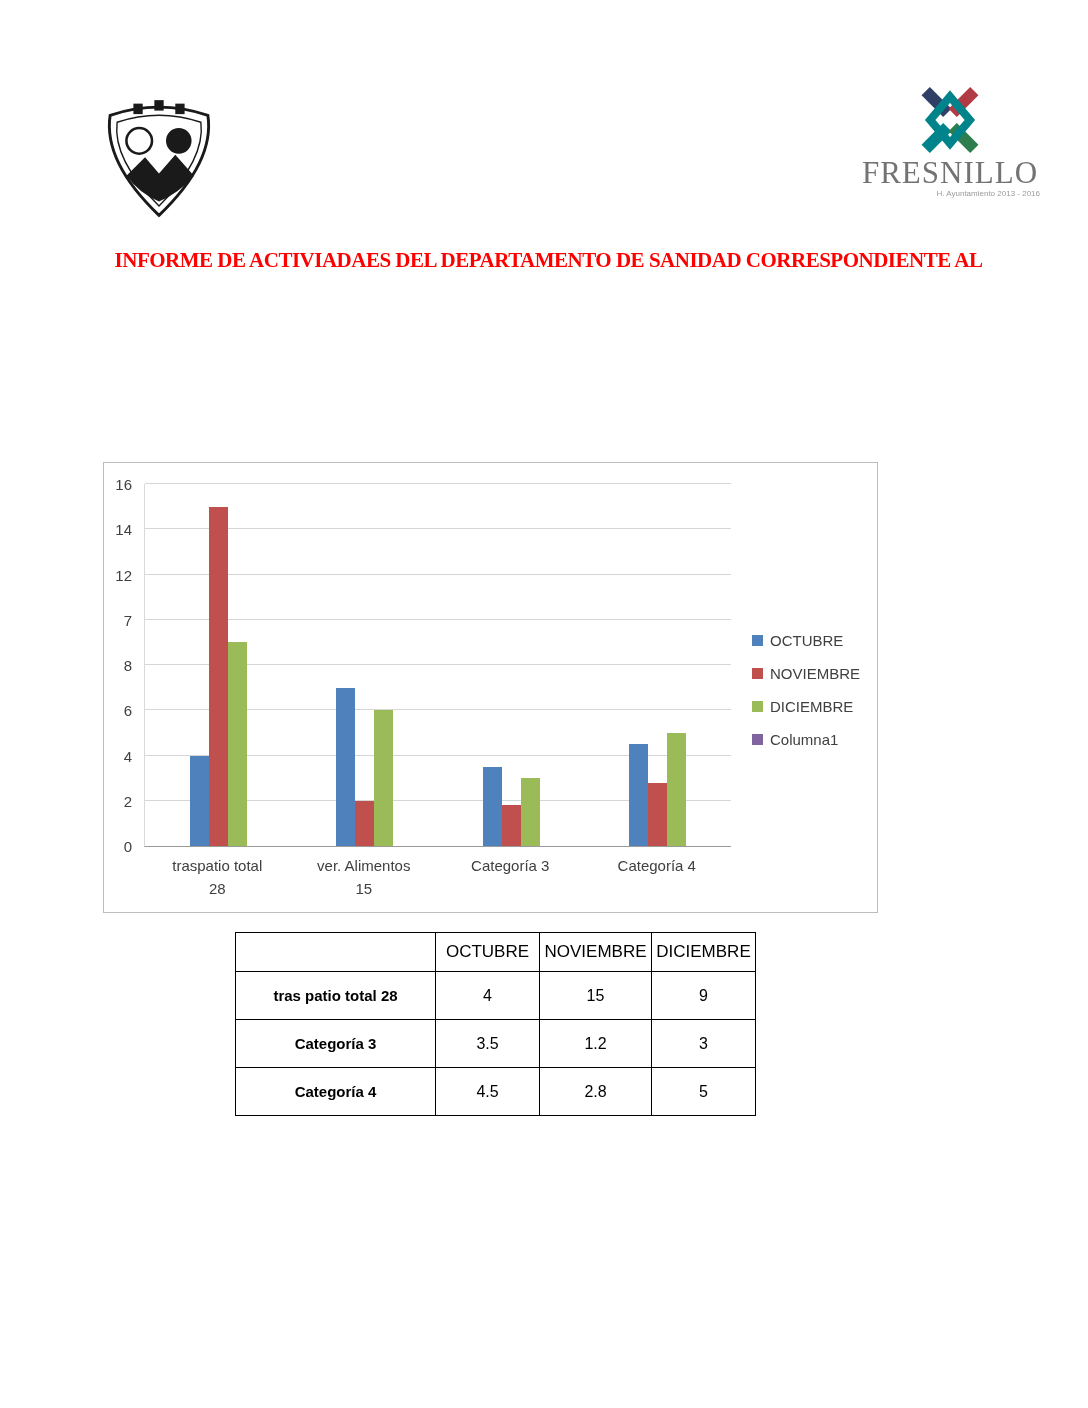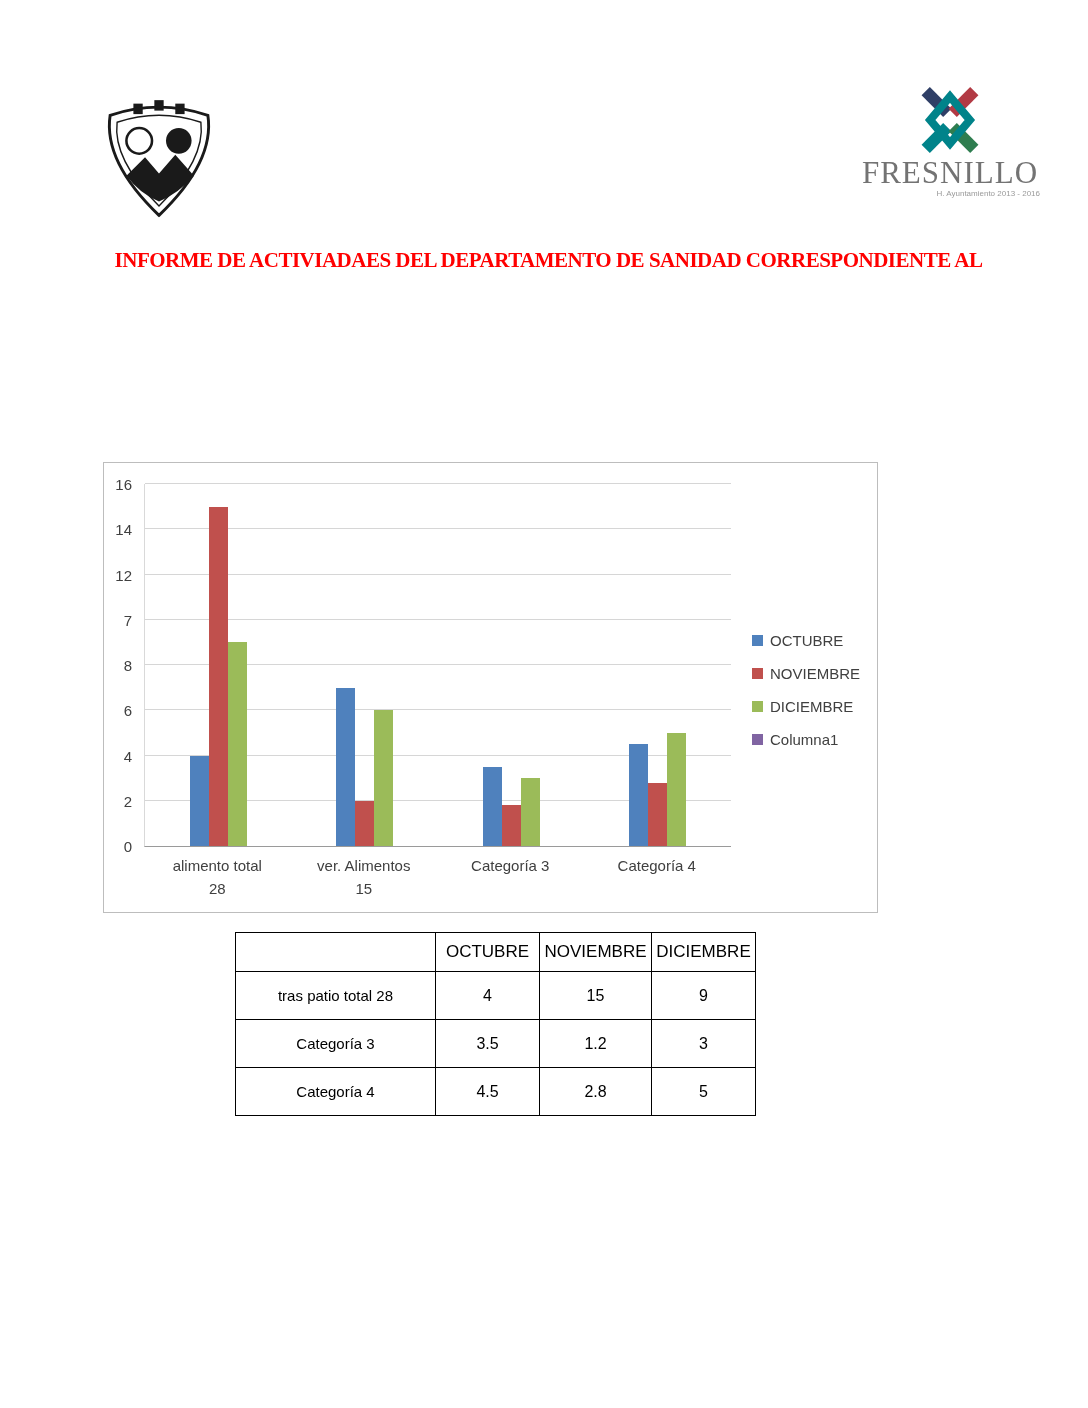--- a/index.html
+++ b/index.html
@@ -38,21 +38,21 @@
   .swatch{width:11px;height:11px;margin-right:7px;flex:0 0 auto;}
   .legend-label{font-size:15px;color:#404040;}
 
   
   .report-table{position:absolute;left:235px;top:932px;border-collapse:collapse;
                 table-layout:fixed;font-family:"Liberation Sans",sans-serif;}
   .report-table th,.report-table td{border:1px solid #000;text-align:center;
                 padding:0 4px;vertical-align:middle;background:#fff;}
   .report-table thead th{height:38px;font-weight:normal;font-size:17px;}
   .report-table tbody tr{height:48px;}
-  .report-table tbody th{font-size:15px;font-weight:normal;}
+  .report-table tbody th{font-size:15px;font-weight:bold;}
   .report-table tbody td{font-size:16px;font-weight:normal;}
 </style>
 </head>
 <body>
 
 <div class="page">
 
   <div class="crest">
     <svg viewBox="0 0 100 110" width="118" height="128">
       <rect x="28" y="10" width="8" height="9" fill="#1a1a1a"></rect>
@@ -121,21 +121,21 @@
           </div>
           <div class="bar-group">
             <div class="bar" style="height: 28.125%; background: rgb(79, 129, 189);"></div>
             <div class="bar" style="height: 17.5%; background: rgb(192, 80, 77);"></div>
             <div class="bar" style="height: 31.25%; background: rgb(155, 187, 89);"></div>
           </div>
         </div>
       </div>
     <div class="x-axis">
         <div class="xcell">
-          <div>alimento total</div>
+          <div>traspatio total</div>
           <div>28</div>
         </div>
         <div class="xcell">
           <div>ver. Alimentos</div>
           <div>15</div>
         </div>
         <div class="xcell">
           <div>Categoría 3</div>
         </div>
         <div class="xcell">

